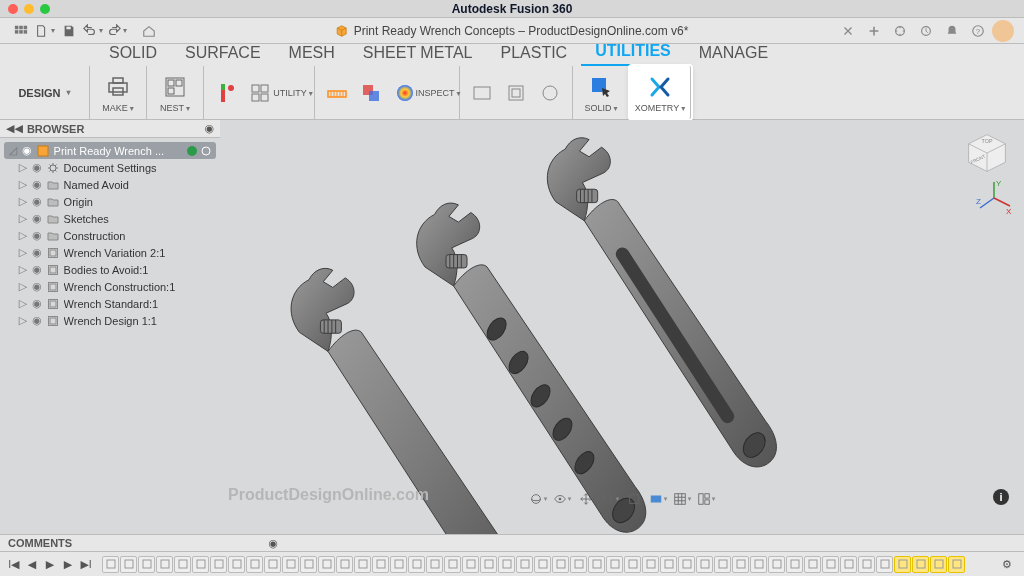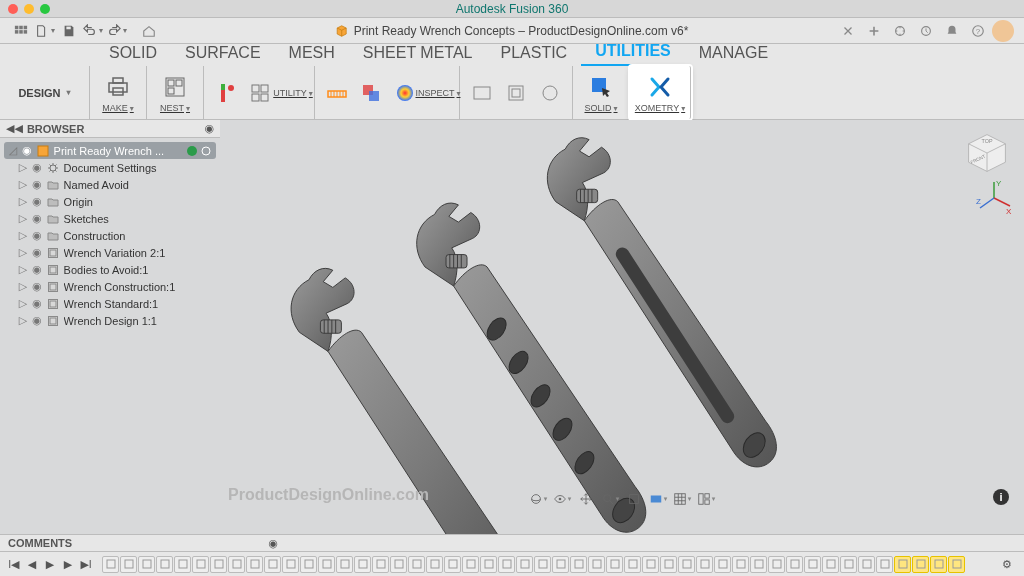--- a/index.html
+++ b/index.html
@@ -18,39 +18,39 @@
   body {
     margin:0; width:1024px; height:576px; overflow:hidden;
     background:var(--bg); color:var(--text); font-size:11px;
     position:relative;
     display:flex; flex-direction:column;
   }
   
   .traffic { height:18px; display:flex; align-items:center; gap:6px; padding:0 8px; background:#d7d7d7; border-bottom:1px solid var(--border);}
   .dot { width:10px; height:10px; border-radius:50%; }
   .red{background:#ff5f57;} .yellow{background:#febc2e;} .green{background:#28c840;}
-  .app-title { position:absolute; left:0; right:0; text-align:center; font-size:12px; font-weight:400; color:#0f766e; pointer-events:none;}
+  .app-title { position:absolute; left:0; right:0; text-align:center; font-size:12px; font-weight:700; color:#0f172a; pointer-events:none;}
   
   .qa { height:26px; background:var(--panel); border-bottom:1px solid var(--border); display:flex; align-items:center; padding:0 10px; gap:4px; position:relative;}
   .qa .qat { display:flex; gap:2px; }
   .qbtn { width:22px; height:20px; display:flex; align-items:center; justify-content:center; border-radius:3px; color:#555;}
   .qbtn svg{width:14px;height:14px;}
   .doc-tab { position:absolute; left:50%; transform:translateX(-50%); display:flex; align-items:center; gap:6px; font-size:12px; color:#444;}
   .doc-tab .cube{width:12px;height:12px;}
   .qa-right { margin-left:auto; display:flex; gap:2px; align-items:center;}
   .qa-right .qbtn{width:24px;}
   .avatar{width:22px;height:22px;border-radius:50%;background:#f0c697;}
   
   .ribbon-tabs { height:22px; display:flex; align-items:flex-end; gap:0; padding-left:95px; background:var(--panel); }
   .rtab { padding:3px 14px 4px; font-size:16px; color:#555; }
   .rtab.active { color:var(--tab-active); border-bottom:2px solid var(--tab-active); font-weight:600;}
   
   .ribbon { height:54px; background:var(--panel); border-bottom:1px solid var(--border); display:flex; align-items:stretch; }
   .design-btn { width:90px; display:flex; align-items:center; justify-content:center; gap:4px; font-size:11px; font-weight:600; color:#444; border-right:1px solid var(--border);}
-  .tool-group { display:flex; align-items:center; padding:0 6px; border-right:1px solid var(--border); gap:2px;text-decoration:underline;}
+  .tool-group { display:flex; align-items:center; padding:0 6px; border-right:1px solid var(--border); gap:2px;}
   .tool { display:flex; flex-direction:column; align-items:center; justify-content:center; width:44px; gap:2px;}
   .tool.small{width:32px;}
   .tool.wide{width:56px;}
   .tool-icon{width:28px;height:28px;display:flex;align-items:center;justify-content:center;}
   .tool-icon svg{width:24px;height:24px;}
   .tool-label{font-size:9px; color:#555; white-space:nowrap;}
   .highlight-box { background:#fff; box-shadow:0 0 0 2px #fff, 0 2px 6px rgba(0,0,0,.2); border-radius:2px; padding:2px;justify-content:center;}
   
   .main { flex:1; display:flex; position:relative; background:var(--canvas); overflow:hidden;}
   .browser { width:220px; background:transparent; display:flex; flex-direction:column; font-size:11px; }

